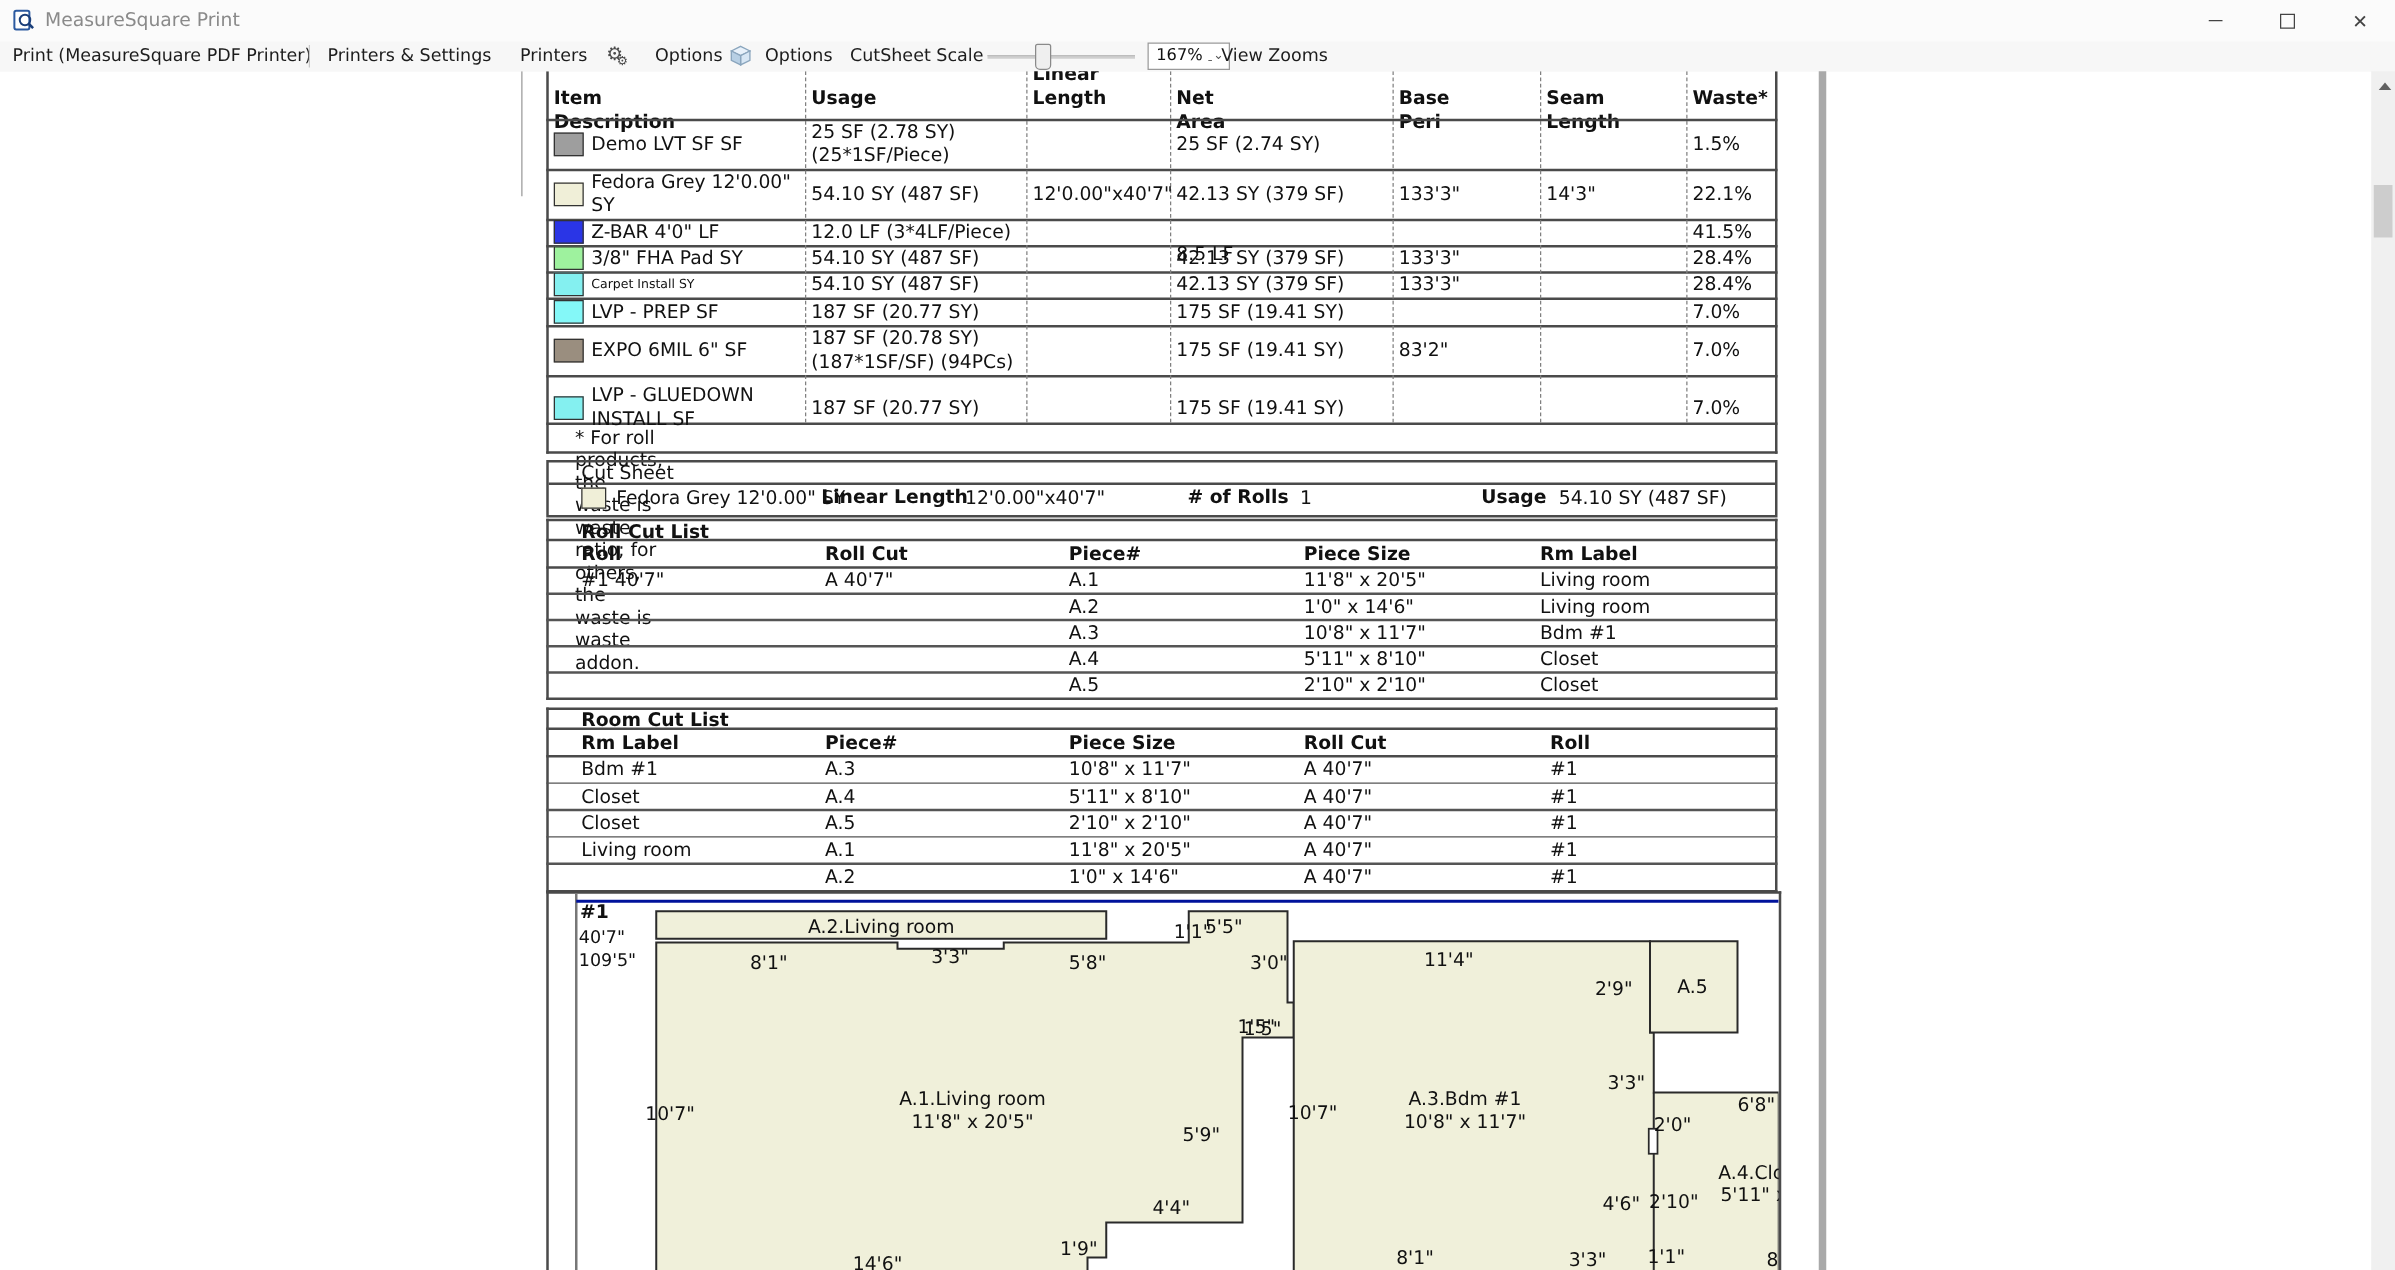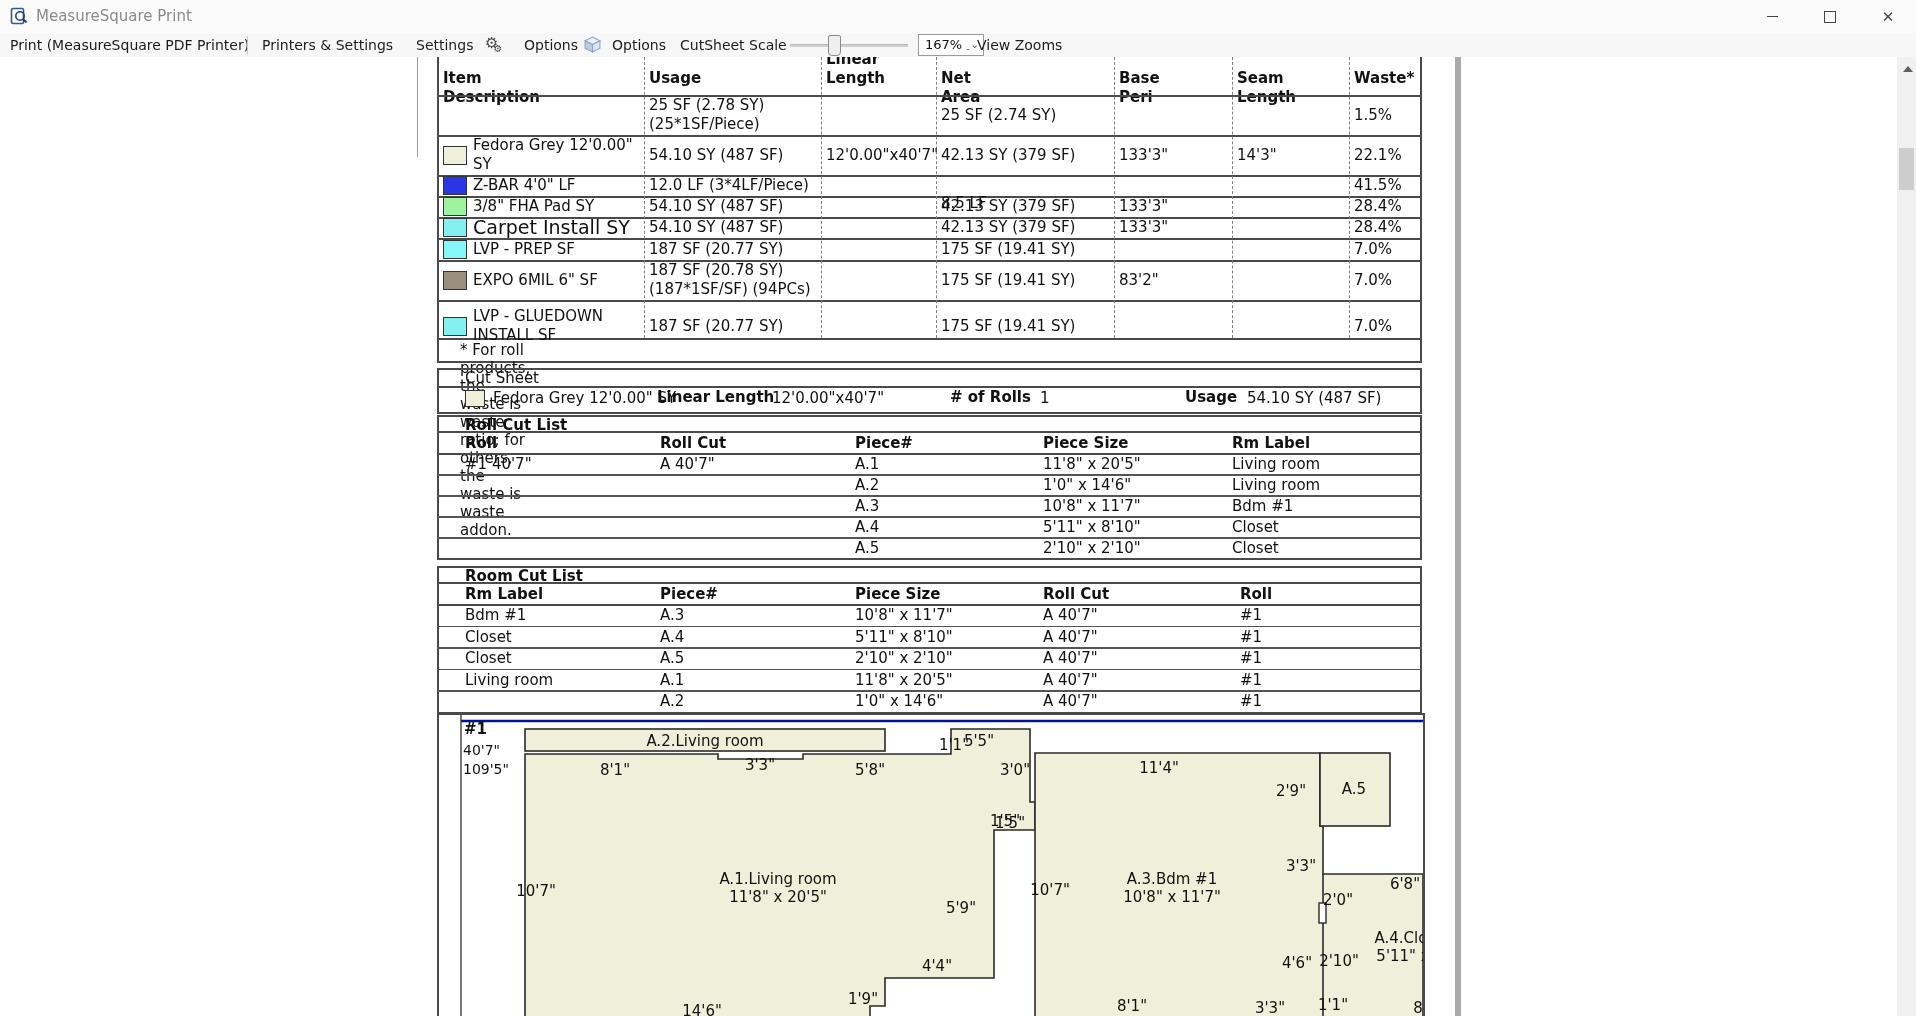--- a/index.html
+++ b/index.html
@@ -49,21 +49,21 @@
     </div>
   <div class="abs winbtn" style="left:1859px;font-size:15px">
       <span>✕</span>
     </div>
 </div>
 
 <div class="abs" id="toolbar">
   <div class="abs tbtn" style="left:6px">Print (MeasureSquare PDF Printer)</div>
   <div class="abs tsep" style="left:247px"></div>
   <div class="abs tbtn" style="left:258px">Printers &amp; Settings</div>
-  <div class="abs tbtn" style="left:412px">Settings</div>
+  <div class="abs tbtn" style="left:412px">Printers</div>
   <div class="abs" style="left:485px;top:1px;font-size:15px;color:#4a4a4a">⚙<span style="font-size:10px;position:relative;left:-5px;top:4px">⚙</span></div>
   <div class="abs tbtn" style="left:520px">Options</div>
   <svg class="abs" style="left:584px;top:3px" width="17" height="17" viewBox="0 0 16 16">
     <polygon points="8,1 15,4.5 8,8 1,4.5" fill="#e8f1fa" stroke="#8aa5bd"></polygon>
     <polygon points="15,4.5 15,11.5 8,15 8,8" fill="#d7e6f4" stroke="#8aa5bd"></polygon>
     <polygon points="1,4.5 8,8 8,15 1,11.5" fill="#b7cfe4" stroke="#8aa5bd"></polygon>
   </svg>
   <div class="abs tbtn" style="left:608px">Options</div>
   <div class="abs tbtn" style="left:676px">CutSheet Scale</div>
   <div class="abs" style="left:790px;top:11px;width:118px;height:2px;background:#cfcfcf;border-top:1px solid #bdbdbd"></div>
@@ -99,20 +99,24 @@
       <div style="position: absolute; left: 437px; top: 304px; width: 985px; height: 2px; background: rgb(74, 74, 74);"></div>
       <div style="position: absolute; left: 437px; top: 0px; width: 2px; height: 306px; background: rgb(74, 74, 74);"></div>
       <div style="position: absolute; left: 1420px; top: 0px; width: 2px; height: 306px; background: rgb(74, 74, 74);"></div>
       <div style="position: absolute; left: 644px; top: 0px; height: 281px; border-left: 1px dashed rgb(128, 128, 128);"></div>
       <div style="position: absolute; left: 821px; top: 0px; height: 281px; border-left: 1px dashed rgb(128, 128, 128);"></div>
       <div style="position: absolute; left: 936px; top: 0px; height: 281px; border-left: 1px dashed rgb(128, 128, 128);"></div>
       <div style="position: absolute; left: 1114px; top: 0px; height: 281px; border-left: 1px dashed rgb(128, 128, 128);"></div>
       <div style="position: absolute; left: 1232px; top: 0px; height: 281px; border-left: 1px dashed rgb(128, 128, 128);"></div>
       <div style="position: absolute; left: 1349px; top: 0px; height: 281px; border-left: 1px dashed rgb(128, 128, 128);"></div>
       <div style="position: absolute; left: 437px; top: 38px; width: 985px; height: 40px;">
+        <div style="position: absolute; left: 6px; top: 0px; width: 200px; height: 100%; display: flex; align-items: center; font-size: 15px; line-height: 19px;">
+          <span class="swatch" style="background: rgb(158, 158, 158);"></span>
+          <span style="width: 168px;">Demo LVT SF SF</span>
+        </div>
         <div style="position: absolute; left: 212px; top: 0px; height: 100%; display: flex; align-items: center; font-size: 15px; white-space: pre-line; line-height: 19px;">25 SF (2.78 SY)
 (25*1SF/Piece)</div>
         <div style="position: absolute; left: 389px; top: 0px; height: 100%; display: flex; align-items: center; font-size: 15px; white-space: pre-line; line-height: 19px;"></div>
         <div style="position: absolute; left: 504px; top: 0px; height: 100%; display: flex; align-items: center; font-size: 15px; white-space: pre-line; line-height: 19px;">25 SF (2.74 SY)</div>
         <div style="position: absolute; left: 682px; top: 0px; height: 100%; display: flex; align-items: center; font-size: 15px; white-space: pre-line; line-height: 19px;"></div>
         <div style="position: absolute; left: 800px; top: 0px; height: 100%; display: flex; align-items: center; font-size: 15px; white-space: pre-line; line-height: 19px;"></div>
         <div style="position: absolute; left: 917px; top: 0px; height: 100%; display: flex; align-items: center; font-size: 15px; white-space: pre-line; line-height: 19px;">1.5%</div>
       </div>
       <div style="position: absolute; left: 437px; top: 78px; width: 985px; height: 40px;">
         <div style="position: absolute; left: 6px; top: 0px; width: 200px; height: 100%; display: flex; align-items: center; font-size: 15px; line-height: 19px;">
@@ -144,21 +148,21 @@
           <span style="width: 168px;">3/8" FHA Pad SY</span>
         </div>
         <div style="position: absolute; left: 212px; top: 0px; height: 100%; display: flex; align-items: center; font-size: 15px; white-space: pre-line; line-height: 19px;">54.10 SY (487 SF)</div>
         <div style="position: absolute; left: 389px; top: 0px; height: 100%; display: flex; align-items: center; font-size: 15px; white-space: pre-line; line-height: 19px;"></div>
         <div style="position: absolute; left: 504px; top: 0px; height: 100%; display: flex; align-items: center; font-size: 15px; white-space: pre-line; line-height: 19px;">42.13 SY (379 SF)</div>
         <div style="position: absolute; left: 682px; top: 0px; height: 100%; display: flex; align-items: center; font-size: 15px; white-space: pre-line; line-height: 19px;">133'3"</div>
         <div style="position: absolute; left: 800px; top: 0px; height: 100%; display: flex; align-items: center; font-size: 15px; white-space: pre-line; line-height: 19px;"></div>
         <div style="position: absolute; left: 917px; top: 0px; height: 100%; display: flex; align-items: center; font-size: 15px; white-space: pre-line; line-height: 19px;">28.4%</div>
       </div>
       <div style="position: absolute; left: 437px; top: 160px; width: 985px; height: 21px;">
-        <div style="position: absolute; left: 6px; top: 0px; width: 228px; height: 100%; display: flex; align-items: center; font-size: 19px; line-height: 19px;">
+        <div style="position: absolute; left: 6px; top: 0px; width: 228px; height: 100%; display: flex; align-items: center; font-size: 10px; line-height: 19px;">
           <span class="swatch" style="background: rgb(132, 240, 240);"></span>
           <span style="width: 168px;">Carpet Install SY</span>
         </div>
         <div style="position: absolute; left: 212px; top: 0px; height: 100%; display: flex; align-items: center; font-size: 15px; white-space: pre-line; line-height: 19px;">54.10 SY (487 SF)</div>
         <div style="position: absolute; left: 389px; top: 0px; height: 100%; display: flex; align-items: center; font-size: 15px; white-space: pre-line; line-height: 19px;"></div>
         <div style="position: absolute; left: 504px; top: 0px; height: 100%; display: flex; align-items: center; font-size: 15px; white-space: pre-line; line-height: 19px;">42.13 SY (379 SF)</div>
         <div style="position: absolute; left: 682px; top: 0px; height: 100%; display: flex; align-items: center; font-size: 15px; white-space: pre-line; line-height: 19px;">133'3"</div>
         <div style="position: absolute; left: 800px; top: 0px; height: 100%; display: flex; align-items: center; font-size: 15px; white-space: pre-line; line-height: 19px;"></div>
         <div style="position: absolute; left: 917px; top: 0px; height: 100%; display: flex; align-items: center; font-size: 15px; white-space: pre-line; line-height: 19px;">28.4%</div>
       </div>

